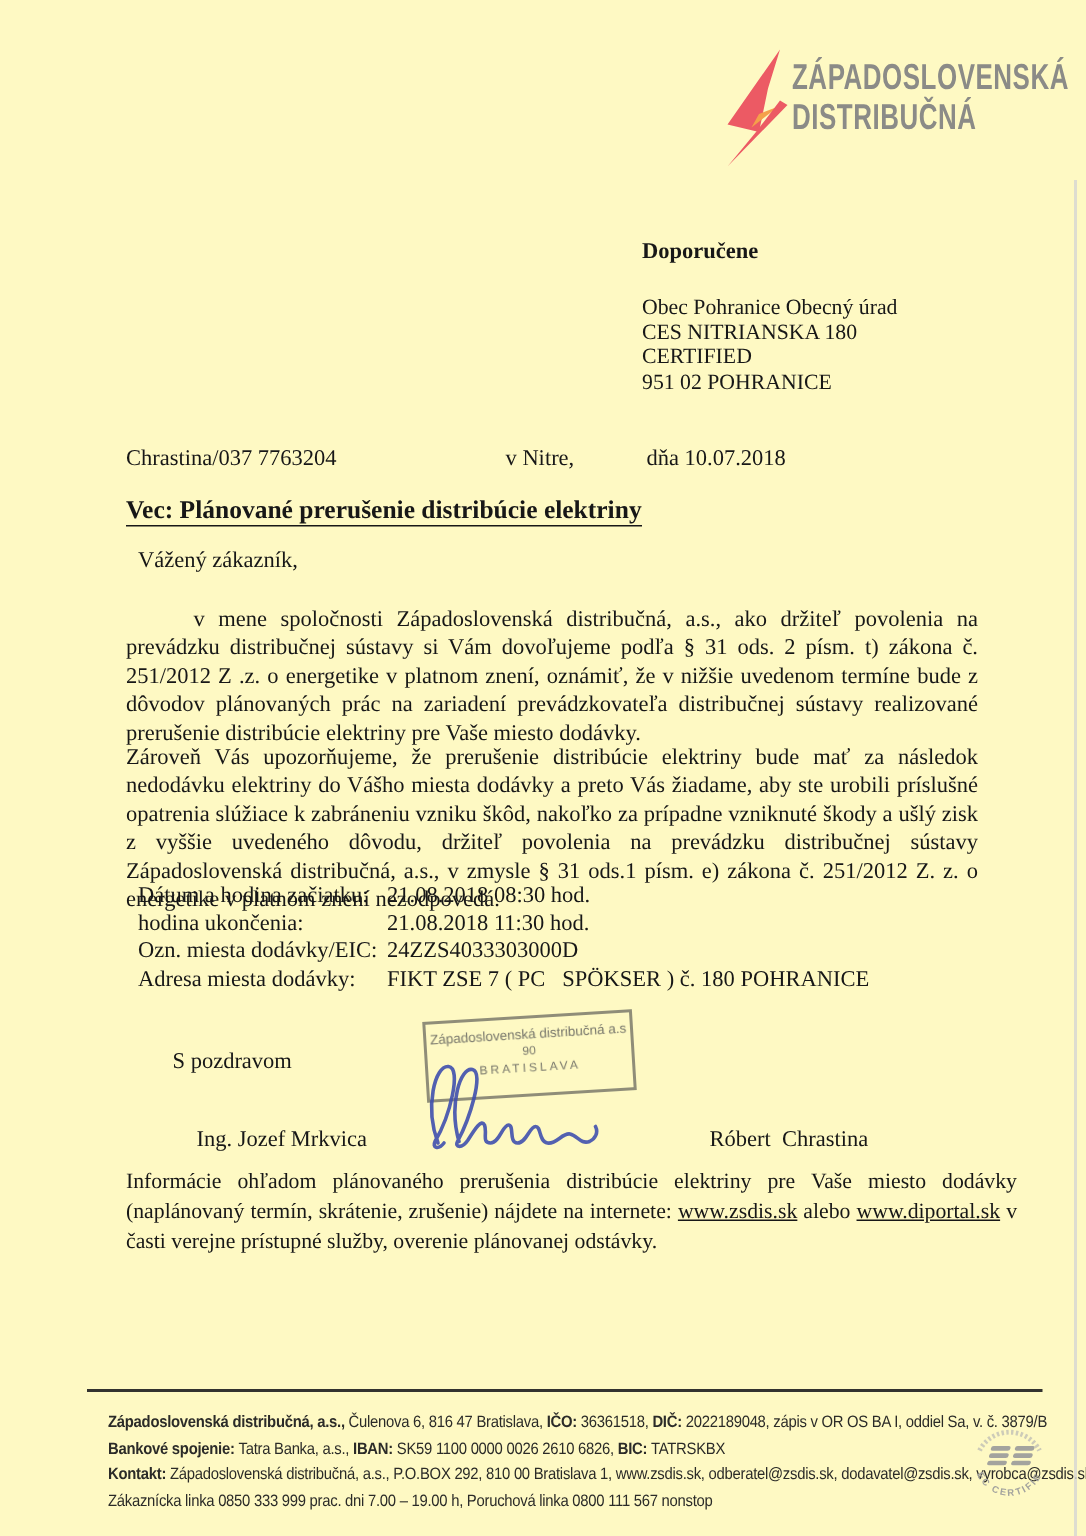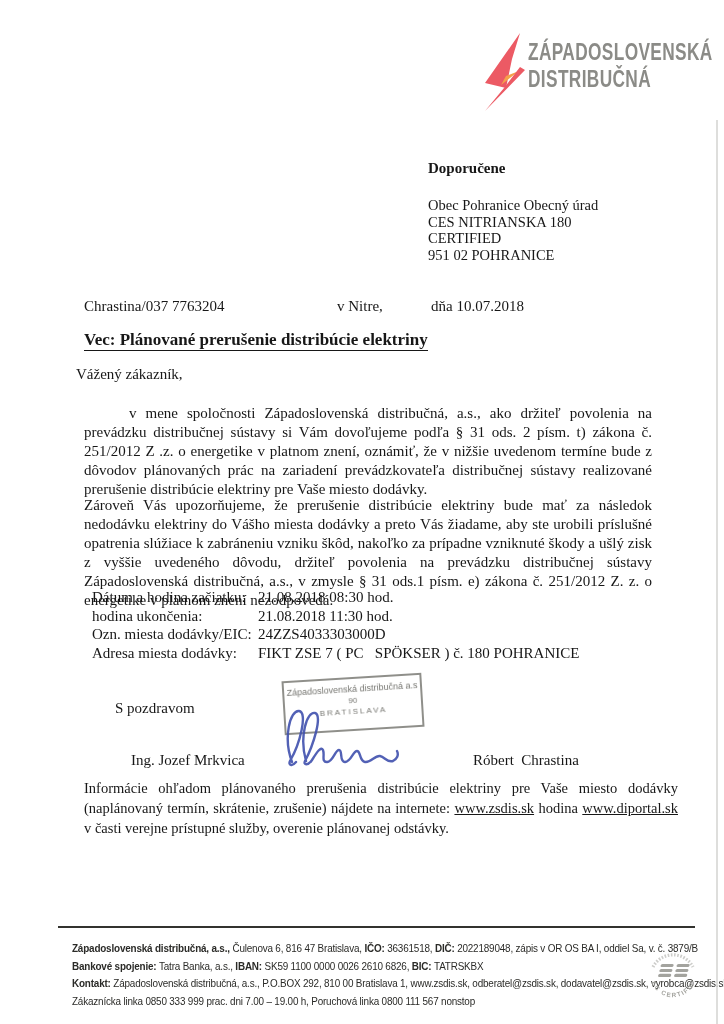--- a/index.html
+++ b/index.html
@@ -1,17 +1,17 @@
 <!DOCTYPE html>
 <html><head>
 <meta charset="utf-8">
 <style>
   html,body{margin:0;padding:0;background:#e9e9e9;}
   .page{
-    position:relative;width:724px;height:1024px;background:#ffffff;
+    position:relative;width:724px;height:1024px;background:#fef9c3;
     font-family:"Liberation Serif",serif;color:#171717;overflow:hidden;
     margin:0 auto;
     text-decoration:underline;
   }
   .abs{position:absolute;}
   
   .logo-text{line-height:27px;font-family:"Liberation Sans",sans-serif;
     font-weight:bold;font-size:24px;color:#8b8b87;
     transform:scaleX(0.72);transform-origin:left top;letter-spacing:0.5px;white-space:nowrap;}
   
@@ -79,21 +79,21 @@
   </div>
 
   <div class="abs ref" style="left:84px;top:298px;">Chrastina/037 7763204</div>
   <div class="abs ref" style="left:304px;top:298px;margin-left:33px;">v Nitre,</div>
   <div class="abs ref" style="left:431px;top:298px;">dňa 10.07.2018</div>
 
   <div class="abs" style="left:84px;top:330px;">
     <span class="subject">Vec: Plánované prerušenie distribúcie elektriny</span>
   </div>
 
-  <div class="abs plain15" style="left:76px;top:366px;">Vážený zákazník,</div>
+  <div class="abs plain15" style="left:92px;top:366px;">Vážený zákazník,</div>
   <div class="abs para indent" style="left:84px;top:404px;">v mene spoločnosti Západoslovenská distribučná, a.s., ako držiteľ povolenia na prevádzku distribučnej sústavy si Vám dovoľujeme podľa § 31 ods. 2 písm. t) zákona č. 251/2012 Z .z. o energetike v platnom znení, oznámiť, že v nižšie uvedenom termíne bude z dôvodov plánovaných prác na zariadení prevádzkovateľa distribučnej sústavy realizované prerušenie distribúcie elektriny pre Vaše miesto dodávky.</div>
   <div class="abs para" style="left:84px;top:496px;">Zároveň Vás upozorňujeme, že prerušenie distribúcie elektriny bude mať za následok nedodávku elektriny do Vášho miesta dodávky a preto Vás žiadame, aby ste urobili príslušné opatrenia slúžiace k zabráneniu vzniku škôd, nakoľko za prípadne vzniknuté škody a ušlý zisk z vyššie uvedeného dôvodu, držiteľ povolenia na prevádzku distribučnej sústavy Západoslovenská distribučná, a.s., v zmysle § 31 ods.1 písm. e)  zákona č. 251/2012 Z. z. o energetike v platnom znení nezodpovedá.</div>
 
   <div class="abs" style="left:92px;top:589px;width:560px;">
     <div class="drow">
       <span class="dlabel">Dátum a hodina začiatku:</span>
       <span class="dvalue">21.08.2018 08:30 hod.</span>
     </div>
     <div class="drow">
       <span class="dlabel">hodina ukončenia:</span>
@@ -123,21 +123,21 @@
         <path d="M12 64 C3 40 10 12 19 13 C28 14 20 46 10 63 C8 67 12 69 16 64"></path>
         <path d="M26 63 C19 38 27 13 35 15 C43 17 33 48 25 63 C23 67 28 68 32 62 C37 54 41 48 43 52 C45 57 41 64 47 64 C53 64 55 52 59 52 C63 52 59 64 65 64 C71 64 73 53 77 53 C81 53 79 63 85 64 C91 65 95 57 100 58 C105 59 107 65 113 63 C117 61 119 57 117 53"></path>
       </g>
     </svg>
   </div>
 
   <div class="abs plain15" style="left:131px;top:752px;">Ing. Jozef Mrkvica</div>
   <div class="abs plain15" style="left:473px;top:752px;white-space:pre;">Róbert  Chrastina</div>
 
   <div class="abs note" style="left:84px;top:778px;">
-    <span>Informácie ohľadom plánovaného prerušenia distribúcie elektriny pre Vaše miesto dodávky (naplánovaný termín, skrátenie, zrušenie) nájdete na internete: </span><span class="lnk">www.zsdis.sk</span><span> hodina </span><span class="lnk">www.diportal.sk</span><span> v časti verejne prístupné služby, overenie plánovanej odstávky.</span>
+    <span>Informácie ohľadom plánovaného prerušenia distribúcie elektriny pre Vaše miesto dodávky (naplánovaný termín, skrátenie, zrušenie) nájdete na internete: </span><span class="lnk">www.zsdis.sk</span><span> alebo </span><span class="lnk">www.diportal.sk</span><span> v časti verejne prístupné služby, overenie plánovanej odstávky.</span>
   </div>
 
   <div class="abs sep" style="left:58px;top:926px;width:637px;"></div>
 
   <div class="abs footer" style="left:72px;top:940px;width:700px;">
     <div class="fl">
       <span class="b">Západoslovenská distribučná, a.s., </span><span>Čulenova 6, 816 47 Bratislava, </span><span class="b">IČO: </span><span>36361518, </span><span class="b">DIČ: </span><span>2022189048, zápis v OR OS BA I, oddiel Sa, v. č. 3879/B</span>
     </div>
     <div class="fl">
       <span class="b">Bankové spojenie: </span><span>Tatra Banka, a.s., </span><span class="b">IBAN: </span><span>SK59 1100 0000 0026 2610 6826, </span><span class="b">BIC: </span><span>TATRSKBX</span>

